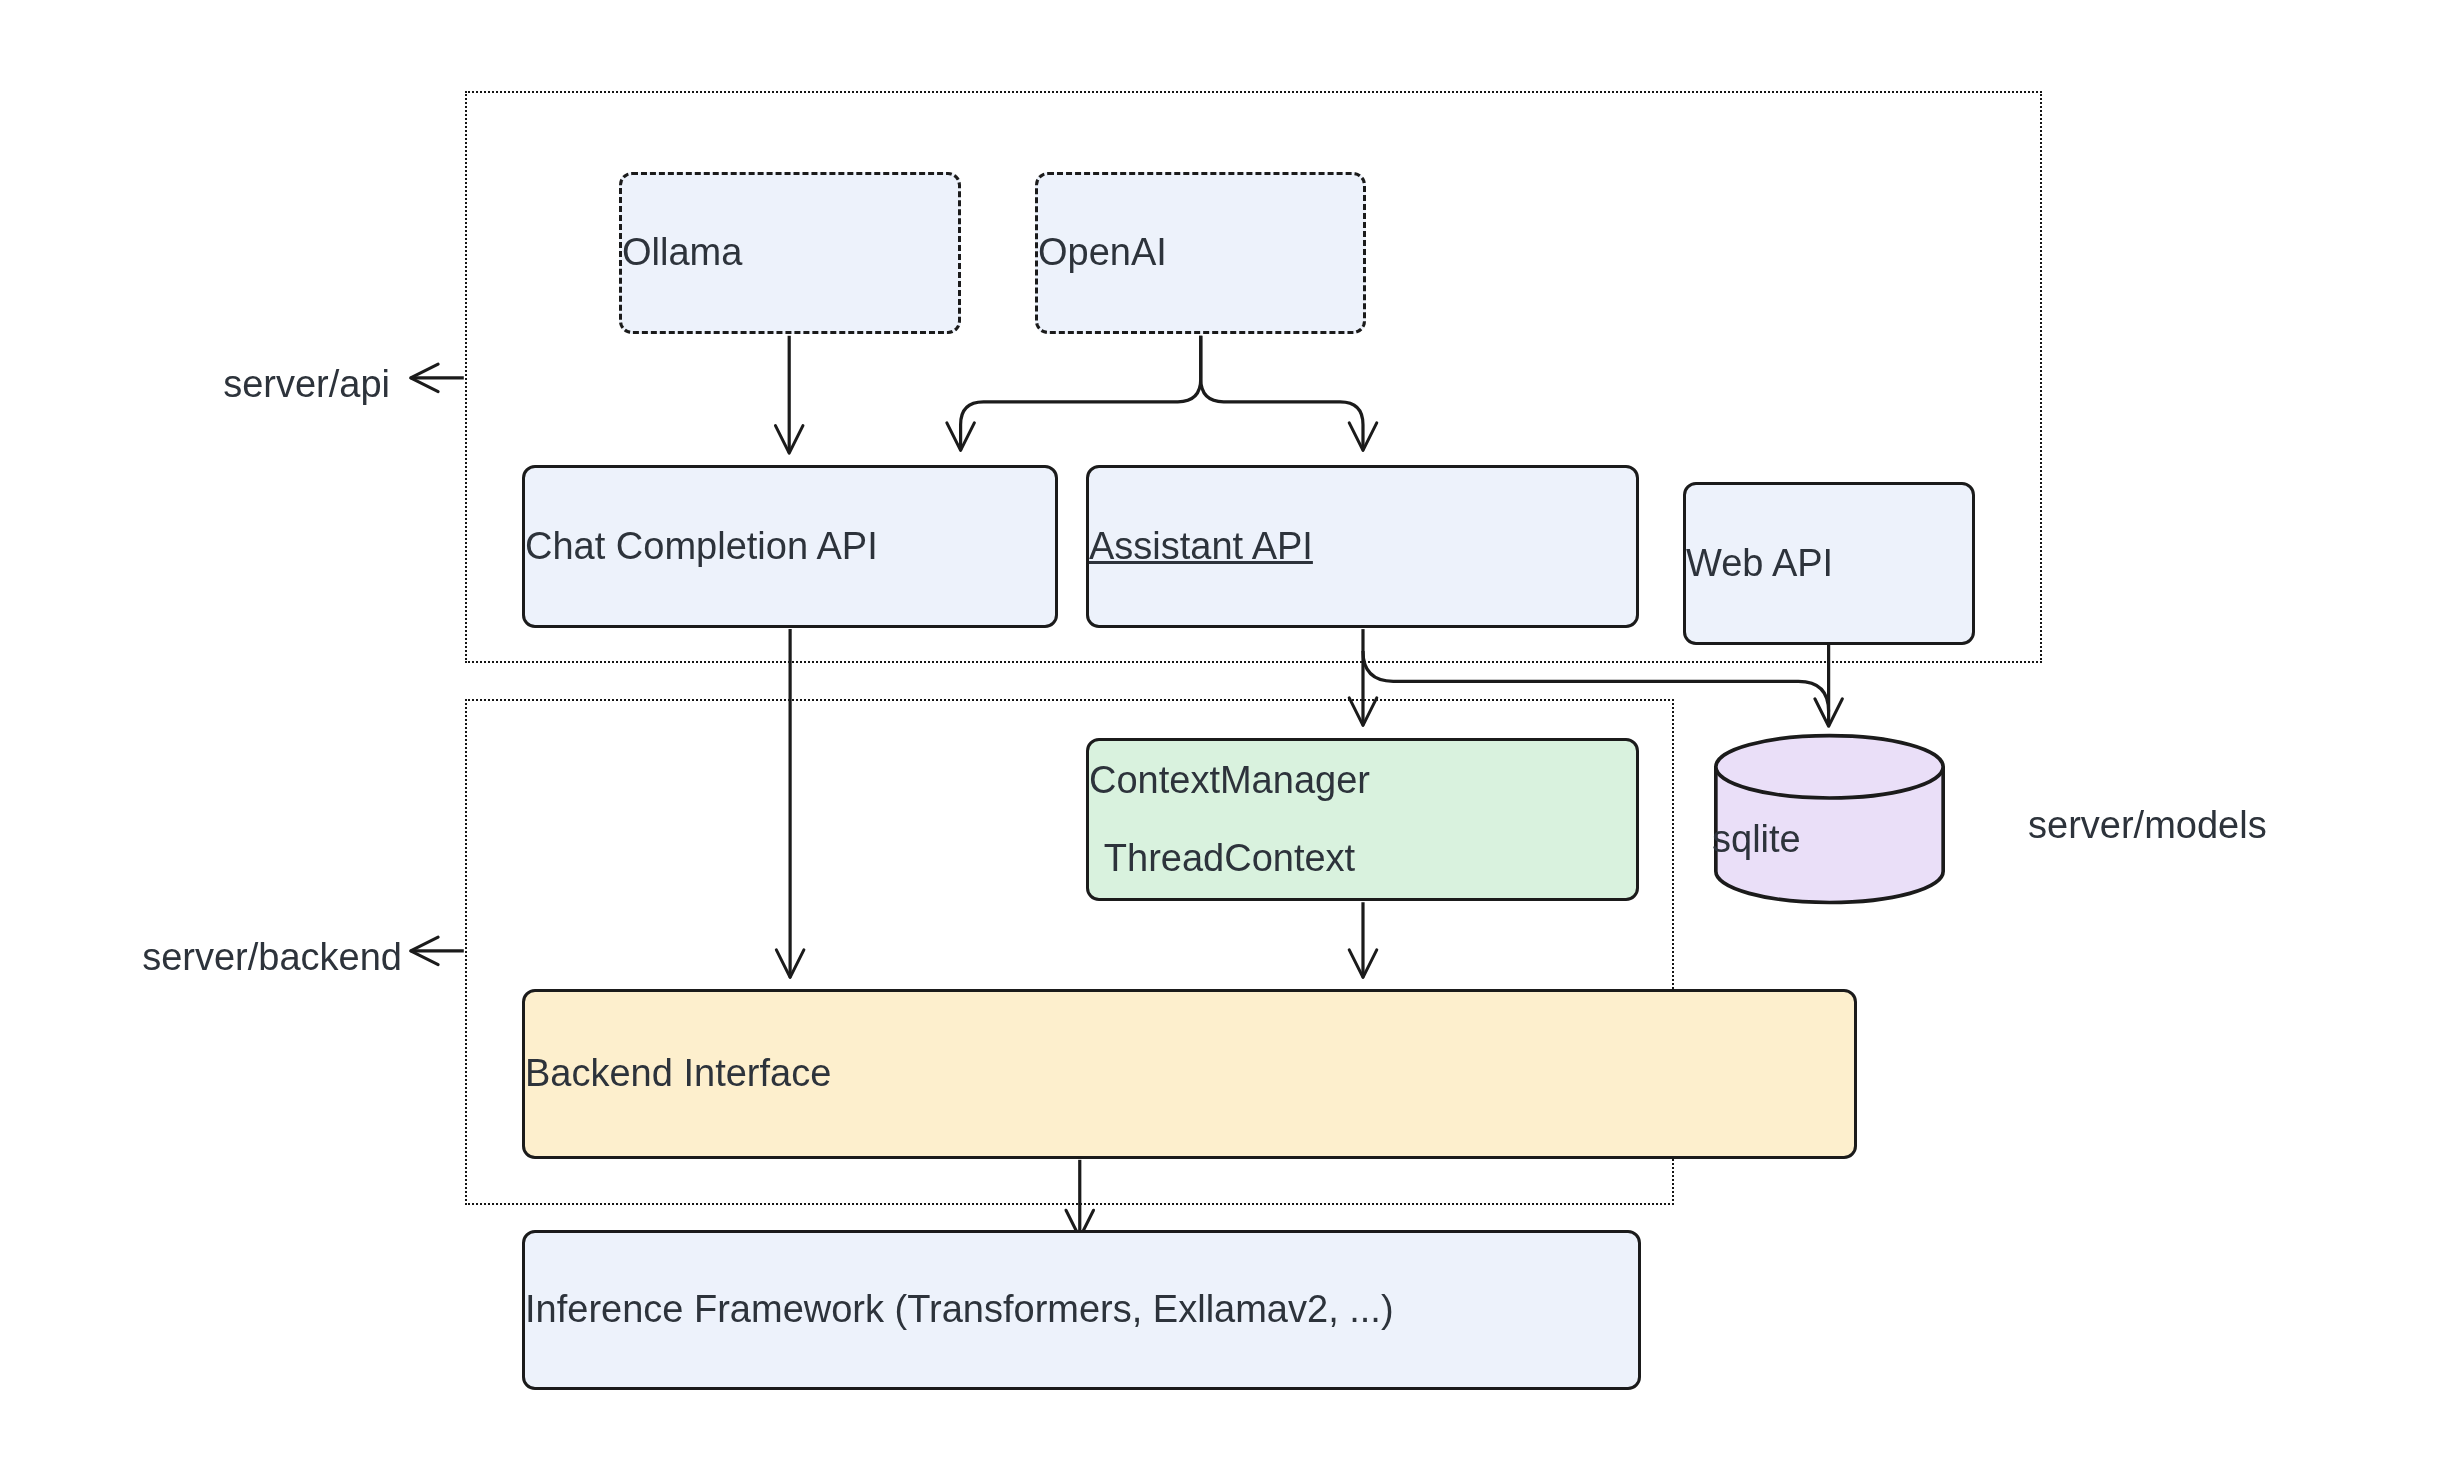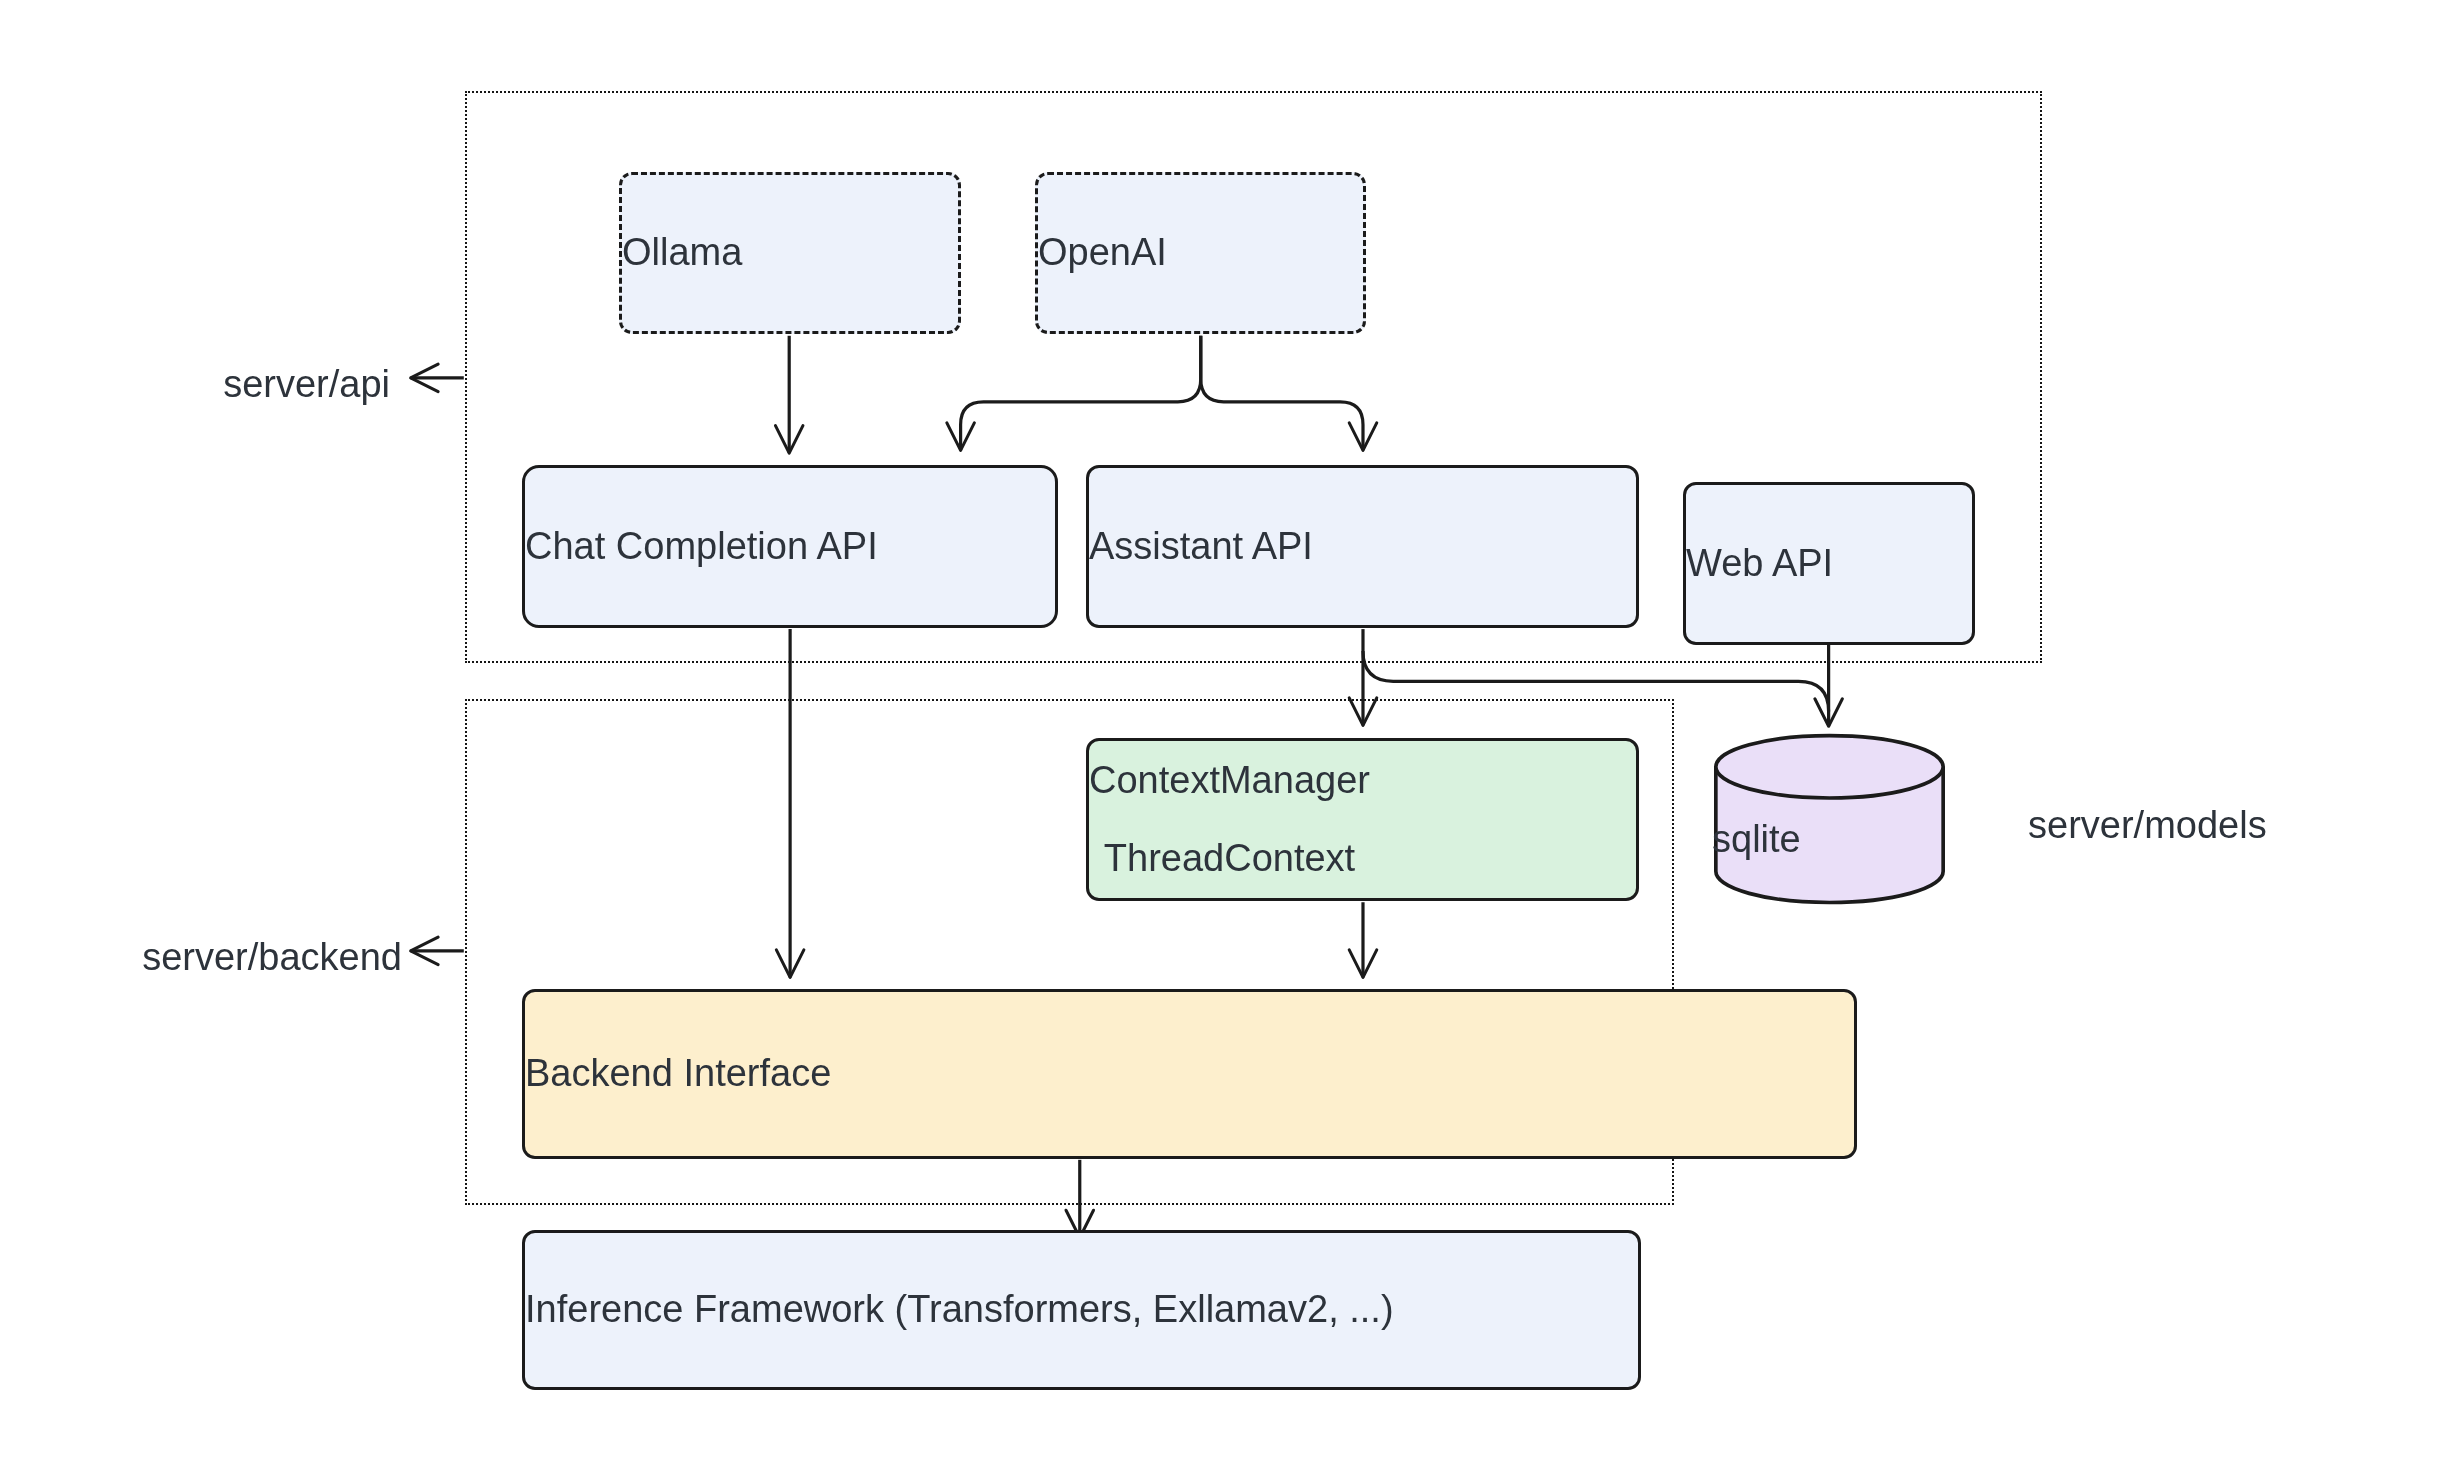--- a/index.html
+++ b/index.html
@@ -65,25 +65,25 @@
   </svg>
 
   <div class="node blue dashed" style="left:619px; top:172px; width:342px; height:162px;">
     <span>Ollama</span>
   </div>
 
   <div class="node blue dashed" style="left:1035px; top:172px; width:331px; height:162px;">
     <span>OpenAI</span>
   </div>
 
-  <div class="node blue" style="left:522px; top:465px; width:536px; height:163px;border-radius:17px;">
+  <div class="node blue" style="left:522px; top:465px; width:536px; height:163px;">
     <span>Chat Completion API</span>
   </div>
 
-  <div class="node blue" style="left:1086px; top:465px; width:553px; height:163px;">
+  <div class="node blue" style="left:1086px; top:465px; width:553px; height:163px;text-decoration:underline;">
     <span>Assistant API</span>
   </div>
 
   <div class="node blue" style="left:1683px; top:465px; width:292px; height:163px;margin-top:17px;">
     <span>Web API</span>
   </div>
 
   <div class="node green" style="left:1086px; top:738px; width:553px; height:163px;">
     <span class="stack">
       <span>ContextManager</span>

